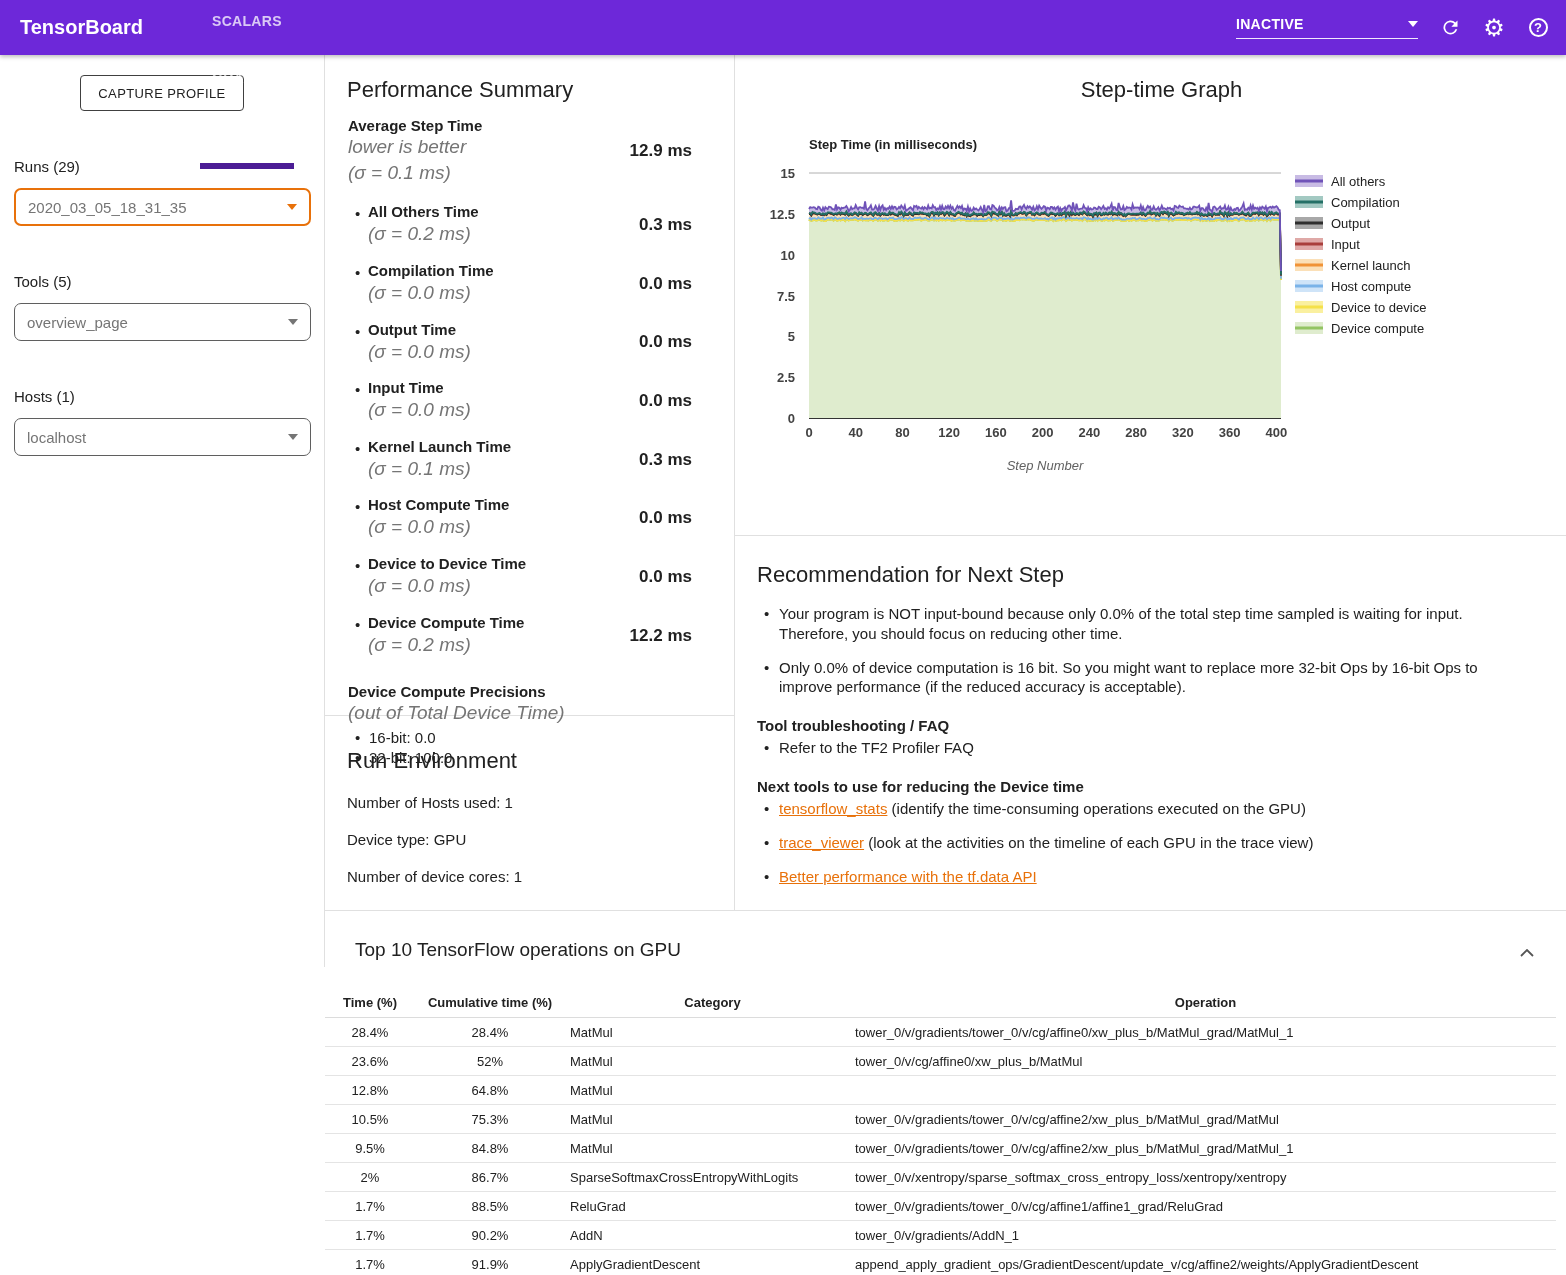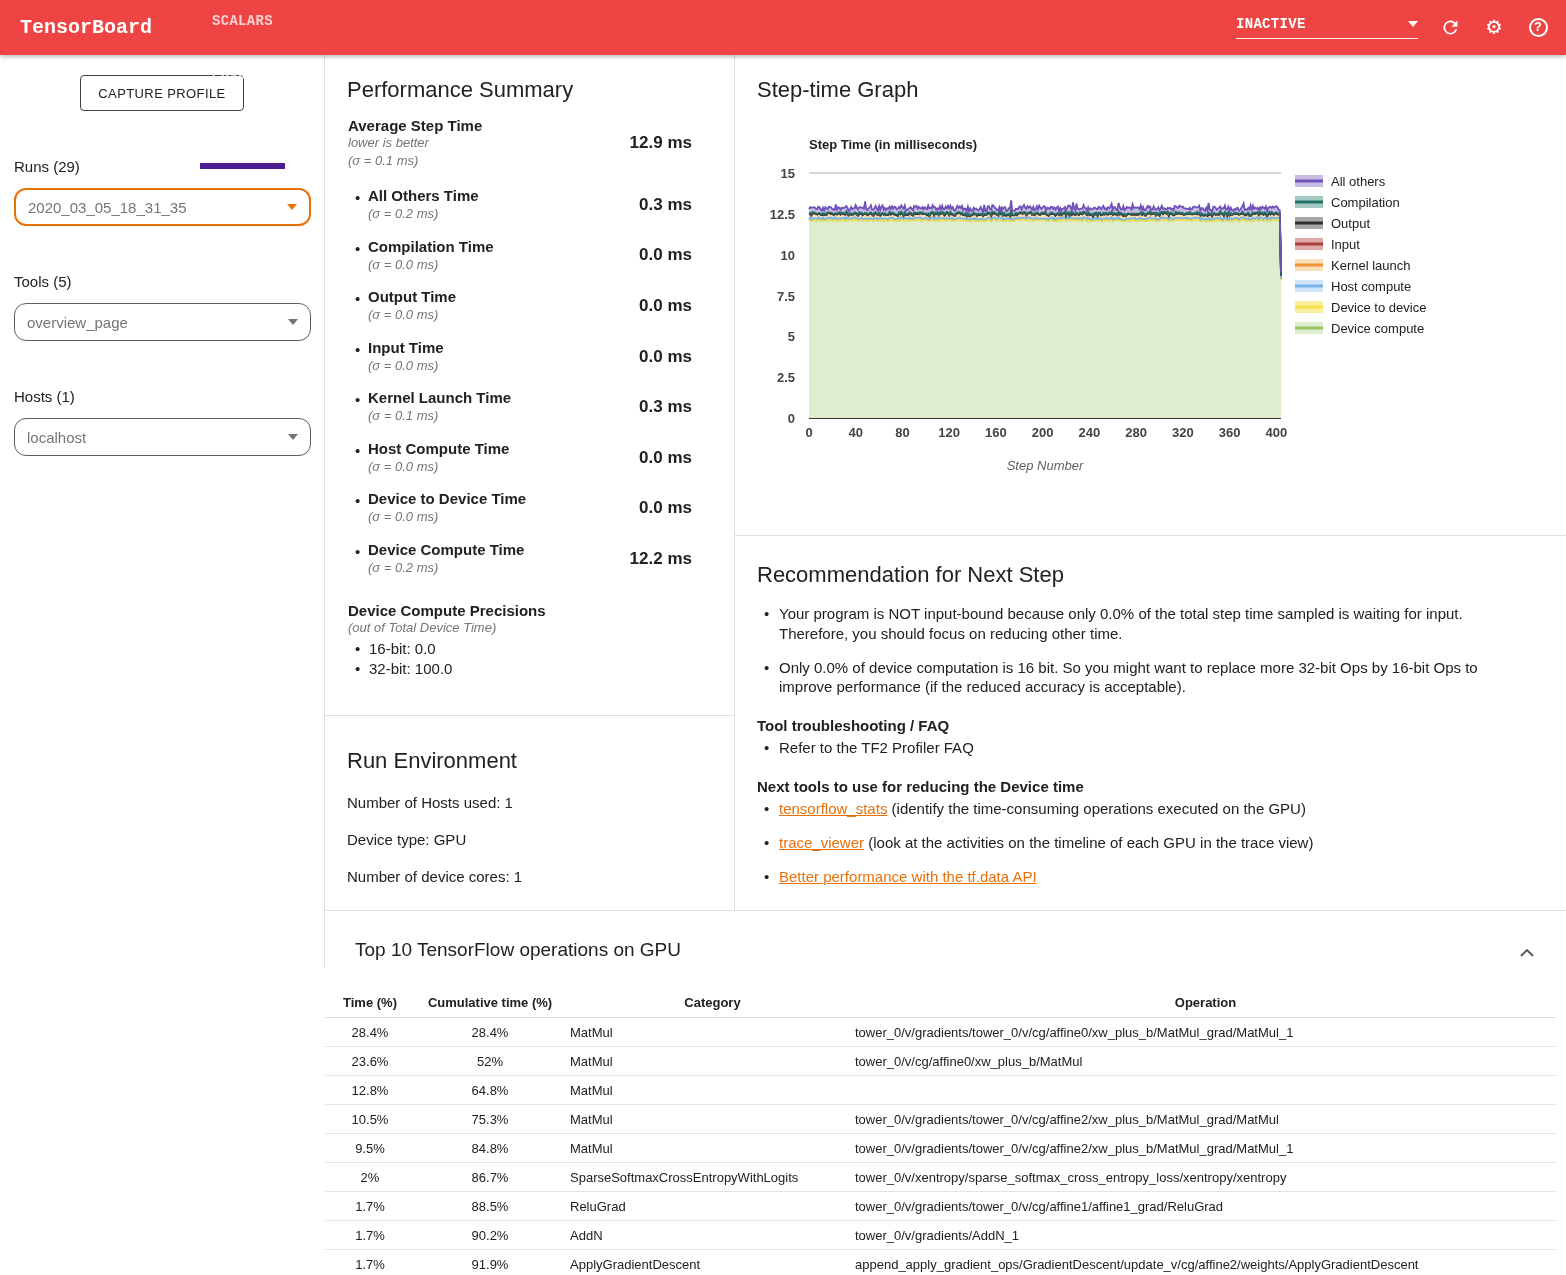--- a/index.html
+++ b/index.html
@@ -1,21 +1,21 @@
 <!DOCTYPE html>
 <html><head>
 <meta charset="utf-8">
 <style>
   * { margin:0; padding:0; box-sizing:border-box; }
   html,body { width:1566px; height:1275px; overflow:hidden; background:#fff;
     font-family:"Liberation Sans", sans-serif; color:#212121; }
 
   
-  .topbar { height:55px; background:#ef4444; display:flex; align-items:center;
-    padding:0 16px 0 20px; box-shadow:0 2px 4px rgba(0,0,0,.25); position:relative; z-index:5;font-family:Liberation Mono, monospace; }
+  .topbar { height:55px; background:#6d28d9; display:flex; align-items:center;
+    padding:0 16px 0 20px; box-shadow:0 2px 4px rgba(0,0,0,.25); position:relative; z-index:5; }
   .brand { color:#fff; font-size:20px; font-weight:bold; width:180px; }
   .tabs { display:flex; height:68px;flex-direction:column; }
   .tab { color:rgba(255,255,255,.75); font-size:14px; font-weight:bold; letter-spacing:.3px;
     text-transform:uppercase; line-height:55px; padding:0 12px; margin-right:12px; cursor:pointer;
     border-bottom:2px solid transparent; }
   .tab.active { color:#fff; border-bottom:6px solid #4c1d95; }
   .topbar-right { margin-left:auto; display:flex; align-items:center; gap:20px; }
   .status-select { width:182px; border-bottom:1px solid rgba(255,255,255,.9); display:flex;
     align-items:center; justify-content:space-between; padding-bottom:6px; cursor:pointer; }
   .status-select span { color:#fff; font-size:14px; font-weight:bold; letter-spacing:.3px; }
@@ -26,41 +26,41 @@
     font-size:13px; font-weight:bold; display:flex; align-items:center; justify-content:center; }
   .gear-glyph { color:#fff; font-size:24px; line-height:24px; }
 
   
   .content { display:flex; height:912px; }
   .sidebar { width:325px; border-right:1px solid #e0e0e0; flex:none; }
   .main { flex:1; }
   .two-col { display:grid; grid-template-columns:410px 1fr; min-height:855px; }
   .col-left { border-right:1px solid #e0e0e0; }
   .perf-block { height:661px; border-bottom:1px solid #e0e0e0; padding:22px 0 0 0; }
-  .graph-block { height:481px; border-bottom:1px solid #e0e0e0; padding-top:22px; }
+  .graph-block { height:481px; border-bottom:1px solid #e0e0e0; padding-top:22px;text-align:center; }
   h2.section { font-size:22px; font-weight:normal; color:#212121; }
 
   
   .capture-btn { display:block; margin:20px auto 0; width:164px; height:36px; background:#fff;
     border:1px solid #404040; border-radius:4px; font-size:13px; letter-spacing:.4px;
     font-family:inherit; color:#212121; cursor:pointer; }
   .field-label { font-size:15px; color:#212121; margin:47px 0 13px 14px; }
-  .selectbox { margin:0 13px 0 14px; height:38px; border:1px solid #5f5f5f; border-radius:12px;
+  .selectbox { margin:0 13px 0 14px; height:38px; border:1px solid #5f5f5f; border-radius:7px;
     display:flex; align-items:center; justify-content:space-between; padding:0 12px; cursor:pointer; }
   .selectbox .val { color:#757575; font-size:15px; }
   .selectbox .caret { border-top-color:#757575; }
   .selectbox.accent { border:2px solid #e8710a; }
   .selectbox.accent .caret { border-top-color:#e8710a; }
 
   
   .perf-title { margin-left:22px; margin-bottom:14px; }
   .avg-row { display:flex; margin:14px 42px 18px 23px; align-items:center;gap:28px; }
   .avg-text { flex:1; }
   .metric-label { font-size:15px; font-weight:bold; color:#212121; }
-  .metric-note { font-size:13px; font-style:italic; color:#757575; line-height:1.35; }
+  .metric-note { font-size:19px; font-style:italic; color:#757575; line-height:1.35; }
   .metric-value { font-size:17px; font-weight:bold; color:#212121; white-space:nowrap; }
   .perf-item { display:flex; align-items:center; margin:0 42px 15px 30px; }
   .perf-item .bullet { width:13px; color:#212121; font-size:15px; align-self:flex-start; line-height:1.4; }
   .perf-item .p-text { flex:1; }
   .prec { margin:26px 42px 0 23px; }
   .prec ul { list-style:none; margin-top:2px; }
   .prec li { font-size:15px; color:#212121; line-height:1.35; padding-left:21px; position:relative; }
   .prec li::before { content:"•"; position:absolute; left:7px; }
 
   

